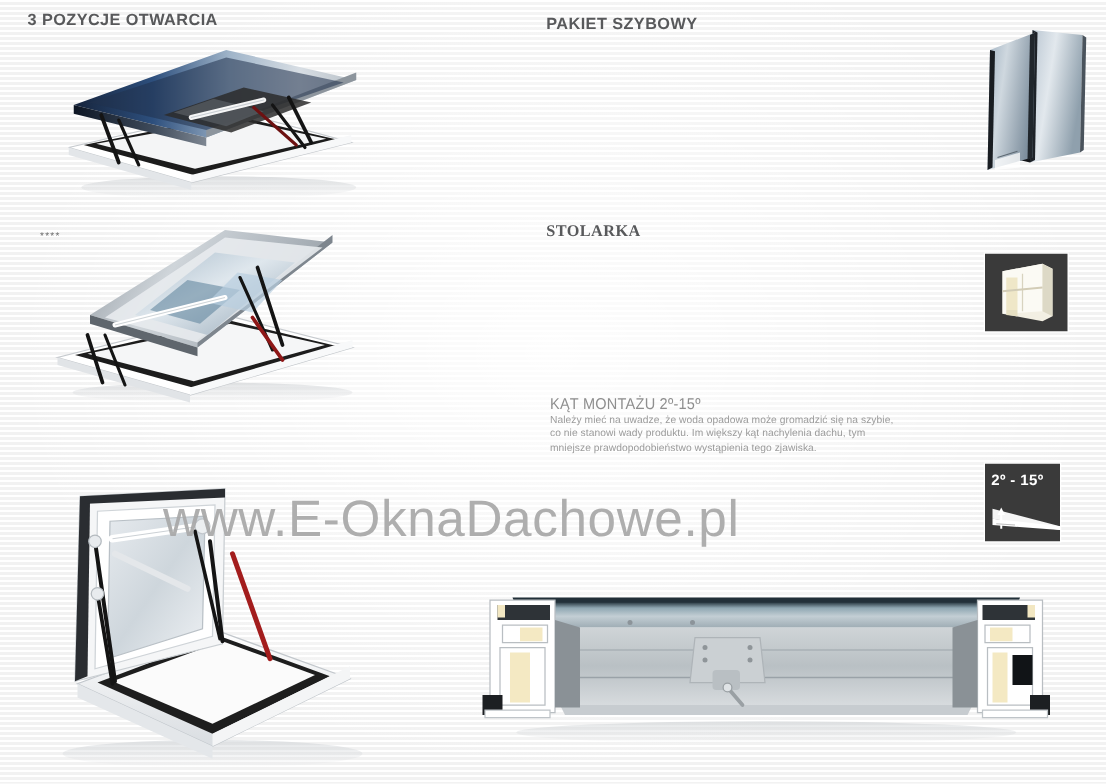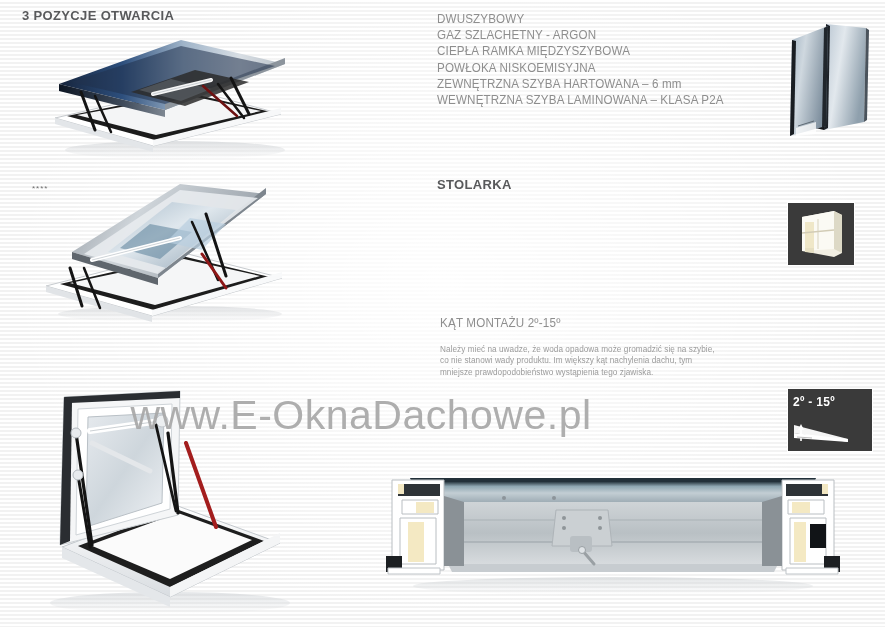--- a/index.html
+++ b/index.html
@@ -64,23 +64,23 @@
   .stars{
     font-size:8px;color:#6f6f6f;letter-spacing:1px;
   }
 
   
   .block{position:absolute;}
 
   #blk-glazing{left:437px;top:11px;}
   #blk-glazing .head-bold{margin-bottom:10px;}
   #blk-joinery{left:437px;top:177px;}
-  #blk-joinery .head-bold{margin-bottom:8px;}
+  #blk-joinery .head-bold{margin-bottom:8px;font-family:Liberation Serif, serif;}
   #blk-angle{left:440px;top:316px;}
-  #blk-angle .fineprint{margin-top:14px;}
+  #blk-angle .fineprint{}
 
   #title-openings{position:absolute;left:22px;top:8px;}
   #stars-mark{position:absolute;left:32px;top:184px;}
 
   
   #watermark{
     position:absolute;left:0;top:392px;width:722px;
     text-align:center;
     font-size:41px;
     color:#a8a8a8;
@@ -92,21 +92,21 @@
   }
 
   
   .illus{position:absolute;}
   #illus-open1{left:35px;top:22px;width:265px;height:140px;}
   #illus-open2{left:30px;top:180px;width:265px;height:145px;}
   #illus-open3{left:20px;top:385px;width:280px;height:232px;}
   #illus-section{left:378px;top:468px;width:470px;height:130px;}
   #icon-glazing{left:770px;top:18px;width:105px;height:125px;}
   #icon-profile{left:788px;top:203px;width:66px;height:62px;}
-  #icon-angle{left:788px;top:327px;width:84px;height:62px;}
+  #icon-angle{left:788px;top:309px;width:60px;height:62px;}
 
   
   .tile{
     background:#3a3a3a;
     position:relative;
     box-shadow:0 0 0 1px #ffffff;
   }
   .tile-angle-label{
     position:absolute;left:5px;top:6px;
     color:#ffffff;
@@ -270,28 +270,21 @@
     <path d="M148,48 L158,128" stroke="#141414" stroke-width="3.2" stroke-linecap="round"></path>
     <path d="M136,40 L156,126" stroke="#141414" stroke-width="2.8" stroke-linecap="round"></path>
     <path d="M166,58 L196,142" stroke="#a31d1d" stroke-width="4" stroke-linecap="round"></path>
 
     <circle cx="56" cy="48" r="5" fill="#e8ebee" stroke="#b4babf"></circle>
     <circle cx="58" cy="90" r="5" fill="#e8ebee" stroke="#b4babf"></circle>
   </svg>
 </div>
 
 <div class="block" id="blk-glazing">
-  <ul class="spec-list">
-    <li>DWUSZYBOWY</li>
-    <li>GAZ SZLACHETNY - ARGON</li>
-    <li>CIEPŁA RAMKA MIĘDZYSZYBOWA</li>
-    <li>POWŁOKA NISKOEMISYJNA</li>
-    <li>ZEWNĘTRZNA SZYBA HARTOWANA – 6 mm</li>
-    <li>WEWNĘTRZNA SZYBA LAMINOWANA – KLASA P2A</li>
-  </ul>
+  <div class="head-bold">PAKIET SZYBOWY</div>
 </div>
 
 <div class="illus" id="icon-glazing">
   <svg viewBox="0 0 105 125" width="105" height="125" aria-hidden="true">
     <defs>
       <linearGradient id="pane_a" x1="0" y1="0" x2="1" y2="0.4">
         <stop offset="0%" stop-color="#9fb1c1"></stop>
         <stop offset="40%" stop-color="#cfd8df"></stop>
         <stop offset="100%" stop-color="#7e8f9e"></stop>
       </linearGradient>

